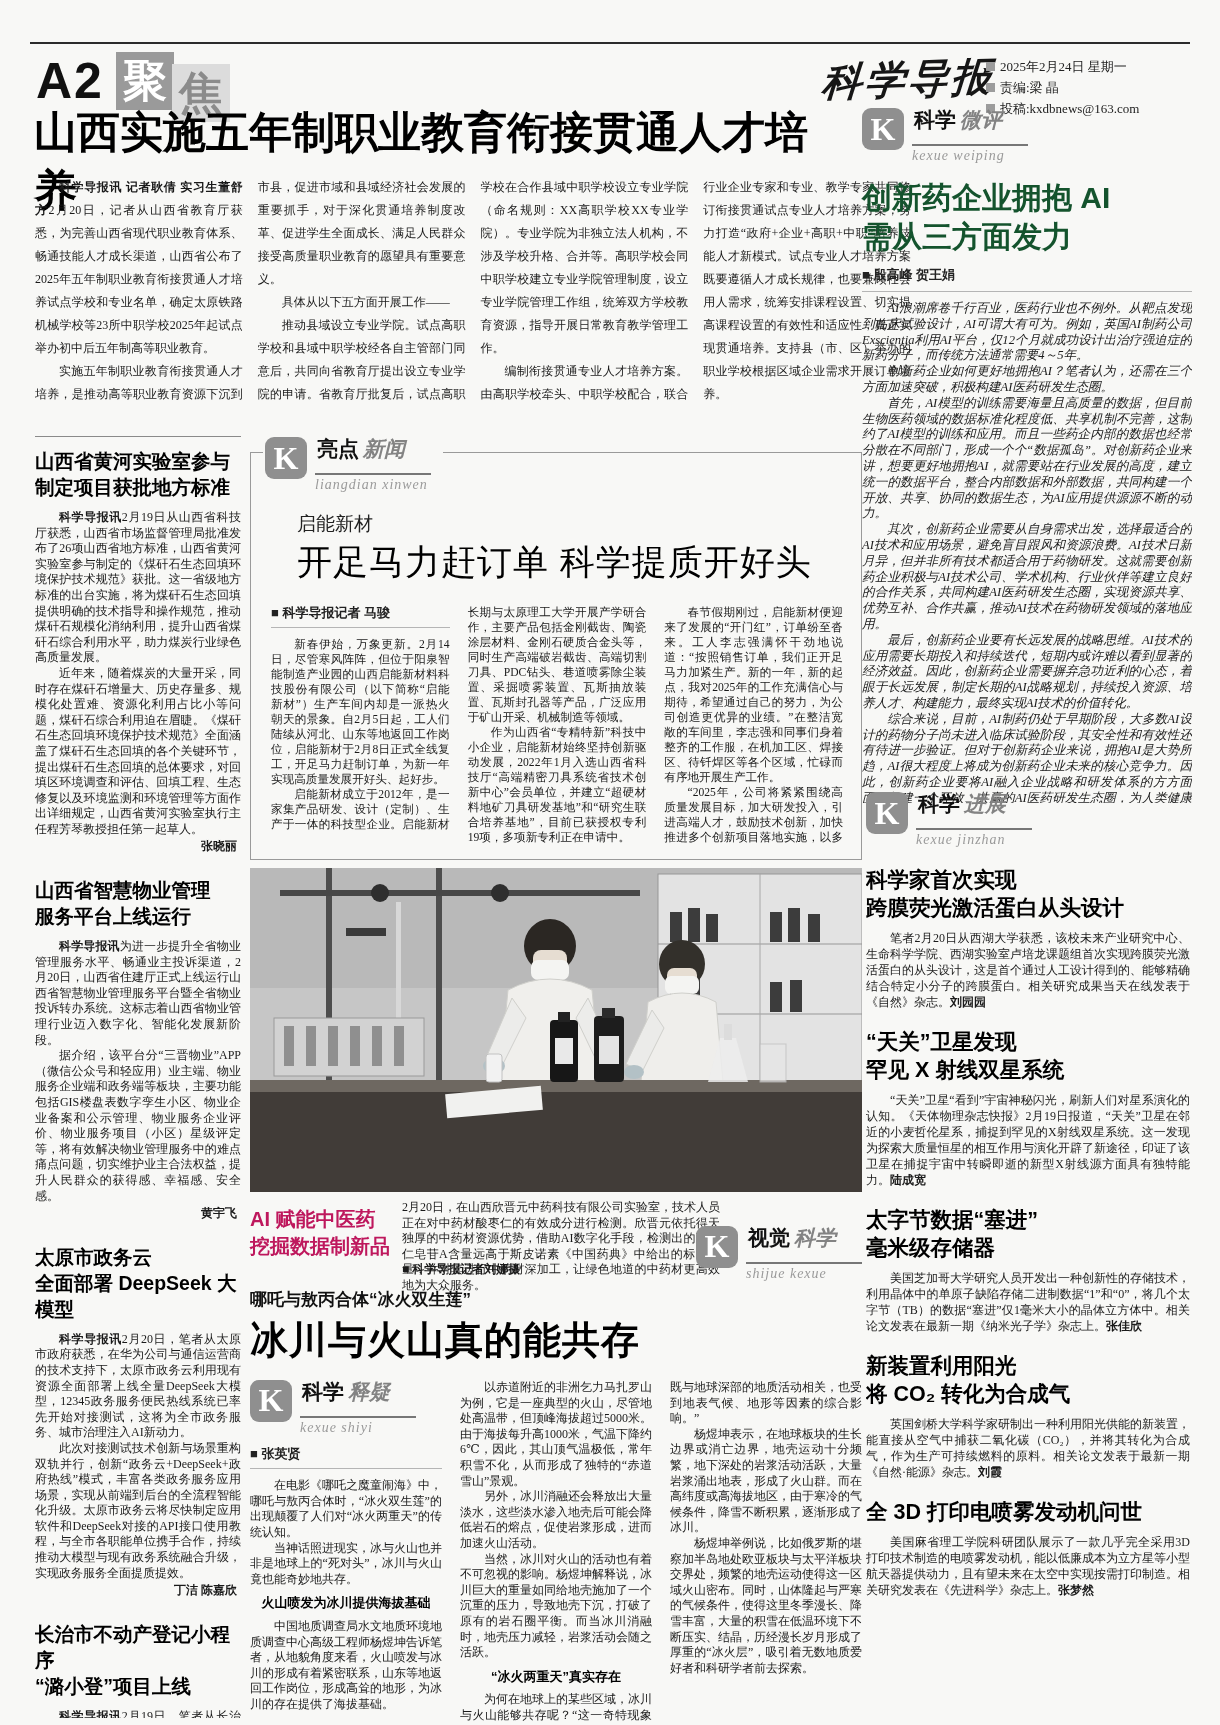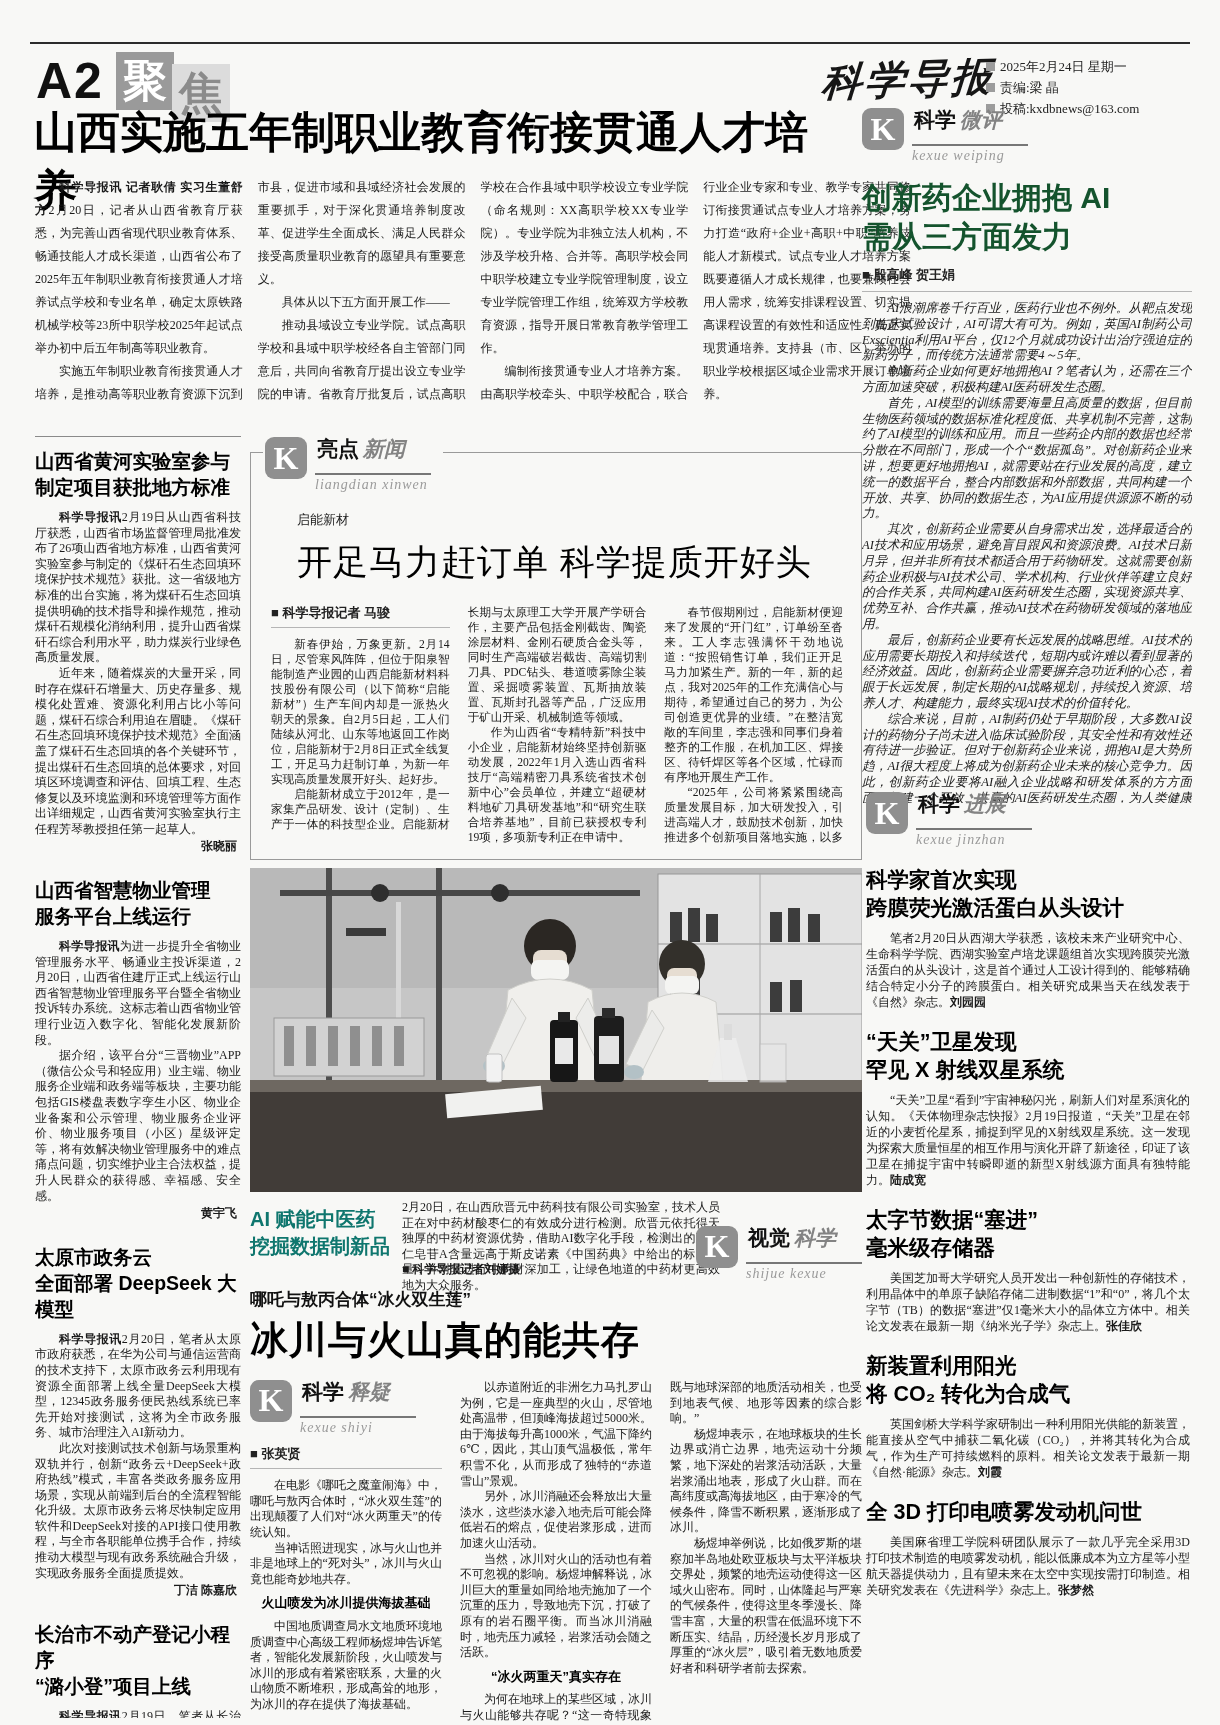--- a/index.html
+++ b/index.html
@@ -47,35 +47,35 @@
     font-family:"Liberation Serif",serif;font-weight:bold;font-size:32px;flex:0 0 auto;}
   .badge-text{display:flex;flex-direction:column;}
   .badge-title{font-size:21px;line-height:24px;border-bottom:2px solid #777;padding:0 26px 12px 2px;white-space:nowrap;}
   .badge-title b{color:#111;font-family:"Liberation Sans","DejaVu Sans",sans-serif;}
   .badge-title i{color:#838383;font-weight:bold;margin-left:4px;}
   .badge-pinyin{font-style:italic;color:#9a9a9a;font-size:14px;letter-spacing:1px;padding-top:2px;}
 
   
   #midbox{left:250px;top:452px;width:610px;height:406px;border:1px solid #9a9a9a;}
   #midbox .badge{position:absolute;top:-16px;left:12px;background:#f8f8f6;padding:0 12px 0 2px;}
-  #mb-kicker{position:absolute;left:46px;top:58px;font-size:13px;color:#222;}
+  #mb-kicker{position:absolute;left:46px;top:58px;font-size:19px;color:#222;}
   #mb-head{position:absolute;left:46px;top:86px;width:540px;font-size:35px;font-weight:400;color:#000;letter-spacing:1px;}
   #mb-body{position:absolute;left:20px;top:152px;width:572px;height:240px;overflow:hidden;
     font-size:11.6px;line-height:15px;}
   #mb-body .flow{column-count:3;column-gap:18px;column-fill:auto;height:100%;}
   .byline{font-family:"Liberation Sans","DejaVu Sans",sans-serif;font-weight:bold;font-size:13px;
     border-bottom:1px solid #b5b5b5;padding-bottom:7px;margin-bottom:9px;color:#222;}
 
   
   #photo{left:250px;top:868px;width:612px;height:324px;background:#c9c9c9;overflow:hidden;}
   #photo svg{display:block;}
 
   
   #caption{left:250px;top:1200px;width:612px;height:86px;font-size:12px;line-height:15.5px;}
-  #cap-label{position:absolute;left:0;top:6px;width:146px;font-size:20px;line-height:27px;font-weight:900;color:#0f766e;}
+  #cap-label{position:absolute;left:0;top:6px;width:146px;font-size:20px;line-height:27px;font-weight:900;color:#be185d;}
   #cap-text{position:absolute;left:152px;top:0;width:318px;text-align:justify;}
   #cap-credit{position:absolute;left:152px;top:62px;width:318px;text-align:left;font-weight:bold;}
   #caption .badge{position:absolute;right:0;top:26px;}
 
   
   #bottom{left:250px;top:1288px;width:612px;height:437px;overflow:hidden;}
   #bt-kicker{font-size:17px;font-weight:bold;color:#111;margin:0 0 4px 0;}
   #bt-head{font-size:38px;font-weight:900;color:#000;margin:0 0 14px 0;letter-spacing:1px;}
   #bt-body{height:352px;overflow:hidden;font-size:12px;line-height:15.6px;}
   #bt-body .flow{column-count:3;column-gap:18px;column-fill:auto;height:100%;}
@@ -280,21 +280,21 @@
         <span class="badge-k">K</span>
         <span class="badge-text">
           <span class="badge-title"><b>科学</b><i>释疑</i></span>
           <span class="badge-pinyin">kexue shiyi</span>
         </span>
       </div>
       <div class="byline">■  张英贤</div>
       <p>在电影《哪吒之魔童闹海》中，哪吒与敖丙合体时，“冰火双生莲”的出现颠覆了人们对“冰火两重天”的传统认知。</p>
       <p>当神话照进现实，冰与火山也并非是地球上的“死对头”，冰川与火山竟也能奇妙地共存。</p>
       <div class="subhead">火山喷发为冰川提供海拔基础</div>
-      <p>中国地质调查局水文地质环境地质调查中心高级工程师杨煜坤告诉笔者，智能化发展新阶段，火山喷发与冰川的形成有着紧密联系，大量的火山物质不断堆积，形成高耸的地形，为冰川的存在提供了海拔基础。</p>
+      <p>中国地质调查局水文地质环境地质调查中心高级工程师杨煜坤告诉笔者，从地貌角度来看，火山喷发与冰川的形成有着紧密联系，山东等地返回工作岗位，形成高耸的地形，为冰川的存在提供了海拔基础。</p>
       <p>以赤道附近的非洲乞力马扎罗山为例，它是一座典型的火山，尽管地处高温带，但顶峰海拔超过5000米。由于海拔每升高1000米，气温下降约6℃，因此，其山顶气温极低，常年积雪不化，从而形成了独特的“赤道雪山”景观。</p>
       <p>另外，冰川消融还会释放出大量淡水，这些淡水渗入地壳后可能会降低岩石的熔点，促使岩浆形成，进而加速火山活动。</p>
       <p>当然，冰川对火山的活动也有着不可忽视的影响。杨煜坤解释说，冰川巨大的重量如同给地壳施加了一个沉重的压力，导致地壳下沉，打破了原有的岩石圈平衡。而当冰川消融时，地壳压力减轻，岩浆活动会随之活跃。</p>
       <div class="subhead">“冰火两重天”真实存在</div>
       <p>为何在地球上的某些区域，冰川与火山能够共存呢？“这一奇特现象既与地球深部的地质活动相关，也受到地表气候、地形等因素的综合影响。”</p>
       <p>杨煜坤表示，在地球板块的生长边界或消亡边界，地壳运动十分频繁，地下深处的岩浆活动活跃，大量岩浆涌出地表，形成了火山群。而在高纬度或高海拔地区，由于寒冷的气候条件，降雪不断积累，逐渐形成了冰川。</p>
       <p>杨煜坤举例说，比如俄罗斯的堪察加半岛地处欧亚板块与太平洋板块交界处，频繁的地壳运动使得这一区域火山密布。同时，山体隆起与严寒的气候条件，使得这里冬季漫长、降雪丰富，大量的积雪在低温环境下不断压实、结晶，历经漫长岁月形成了厚重的“冰火层”，吸引着无数地质爱好者和科研学者前去探索。</p>
     </div>
   </div>
 </div>

